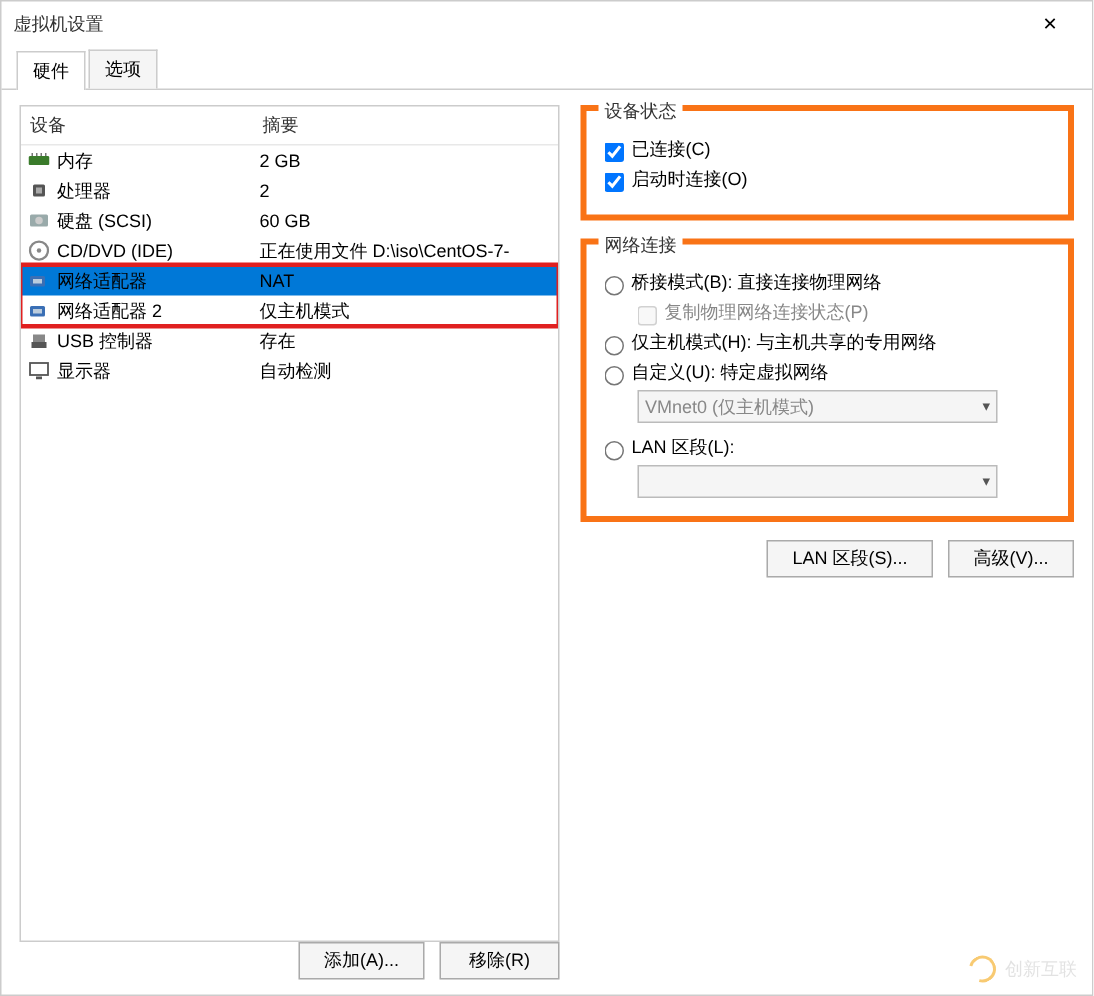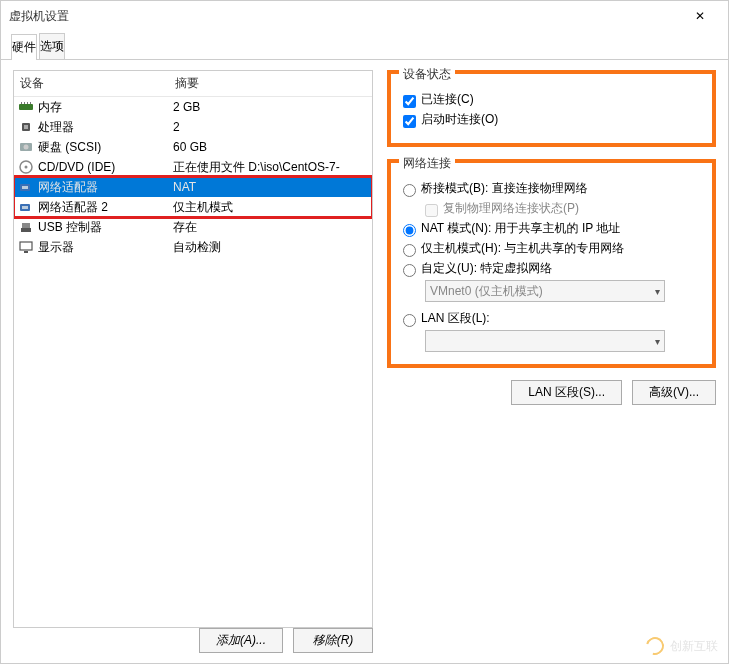--- a/index.html
+++ b/index.html
@@ -2,37 +2,37 @@
 <html><head>
 <meta charset="utf-8">
 <style>
 * { box-sizing: border-box; font-family: "Microsoft YaHei", "Segoe UI", sans-serif; font-size: 12px; }
 html, body { margin: 0; padding: 0; width: 729px; height: 664px; background: #fff; }
 .window { width: 729px; height: 664px; background: #fff; position: relative; border: 1px solid #ccc; display: flex; flex-direction: column; }
 .titlebar { height: 30px; display: flex; align-items: center; padding: 0 8px; }
 .title { flex: 1; color: #333; }
 .close-btn { width: 40px; height: 30px; display: flex; align-items: center; justify-content: center; font-size: 16px; cursor: pointer; }
 .tabs { display: flex; border-bottom: 1px solid #ccc; padding-left: 10px; margin-top: 2px; }
-.tab { padding: 4px 0; border: 1px solid #ccc; border-bottom: none; background: #fff; margin-right: 2px; cursor: pointer; }
+.tab { padding: 4px 10px; border: 1px solid #ccc; border-bottom: none; background: #fff; margin-right: 2px; cursor: pointer; }
 .tab.active { background: #fff; position: relative; top: 1px; }
 .tab.inactive { background: #f5f5f5; }
 .content { flex: 1; display: flex; padding: 10px 12px; gap: 14px; overflow: hidden; }
 .left { width: 360px; display: flex; flex-direction: column; }
 .device-list { flex: 1; border: 1px solid #ccc; display: flex; flex-direction: column; overflow: hidden; }
 .list-header { display: flex; padding: 4px 6px; font-weight: normal; color: #333; border-bottom: 1px solid #e8e8e8; }
 .list-header .col-device { width: 155px; }
 .list-header .col-summary { flex: 1; }
 .list-body { flex: 1; position: relative; }
 .row { display: flex; padding: 2px 4px; align-items: center; height: 20px; }
-.row.selected { background: #0078d7; color: #e5e5e5; }
+.row.selected { background: #0078d7; color: #000000; }
 .row .icon { width: 16px; height: 16px; margin-right: 4px; display: inline-flex; align-items: center; justify-content: center; }
 .row .col-device { width: 155px; display: flex; align-items: center; overflow: hidden; white-space: nowrap; }
 .row .col-summary { flex: 1; overflow: hidden; white-space: nowrap; text-overflow: ellipsis; }
 .highlight-box { position: absolute; border: 3px solid #e02020; left: -2px; right: -2px; pointer-events: none; }
-.left-buttons { display: flex; justify-content: flex-end; gap: 10px; margin-top: 0; font-style: italic; }
+.left-buttons { display: flex; justify-content: flex-end; gap: 10px; margin-top: 0; }
 .btn { border: 1px solid #aaa; background: #f5f5f5; padding: 3px 16px; cursor: pointer; min-width: 80px; text-align: center; }
 .right { flex: 1; display: flex; flex-direction: column; gap: 12px; }
 .groupbox { border: 4px solid #f97316; padding: 14px 12px 12px 12px; position: relative; }
 .groupbox-title { position: absolute; top: -8px; left: 8px; background: #fff; padding: 0 4px; color: #333; }
 .chk, .rad { display: flex; align-items: flex-end; margin: 3px 0; gap: 5px; }
 .chk input, .rad input { margin: 0; }
 .sub { margin-left: 22px; color: #444; }
 .disabled { color: #888; }
 .select { width: 240px; height: 22px; border: 1px solid #bbb; background: #f5f5f5; padding: 1px 4px; margin-left: 22px; display: flex; align-items: center; justify-content: space-between; color: #888; }
 .select .chev { font-size: 10px; color: #555; }
@@ -194,24 +194,20 @@
 
         <label class="rad">
           <input type="radio" name="net" style="">
           <span>桥接模式(B): 直接连接物理网络</span>
         </label>
         <label class="chk sub disabled">
           <input type="checkbox" disabled="" style="">
           <span>复制物理网络连接状态(P)</span>
         </label>
 
-        <label class="rad">
-          <input type="radio" name="net" checked="" style="">
-          <span>NAT 模式(N): 用于共享主机的 IP 地址</span>
-        </label>
 
         <label class="rad">
           <input type="radio" name="net" style="">
           <span>仅主机模式(H): 与主机共享的专用网络</span>
         </label>
 
         <label class="rad">
           <input type="radio" name="net" style="">
           <span>自定义(U): 特定虚拟网络</span>
         </label>

